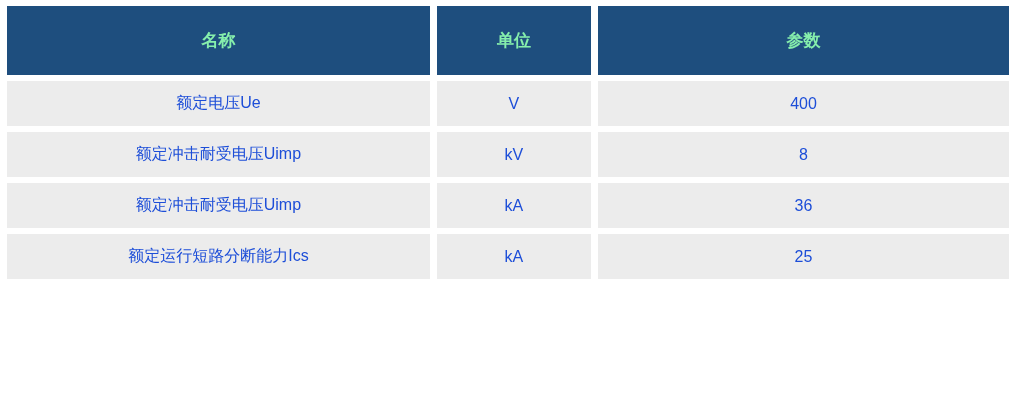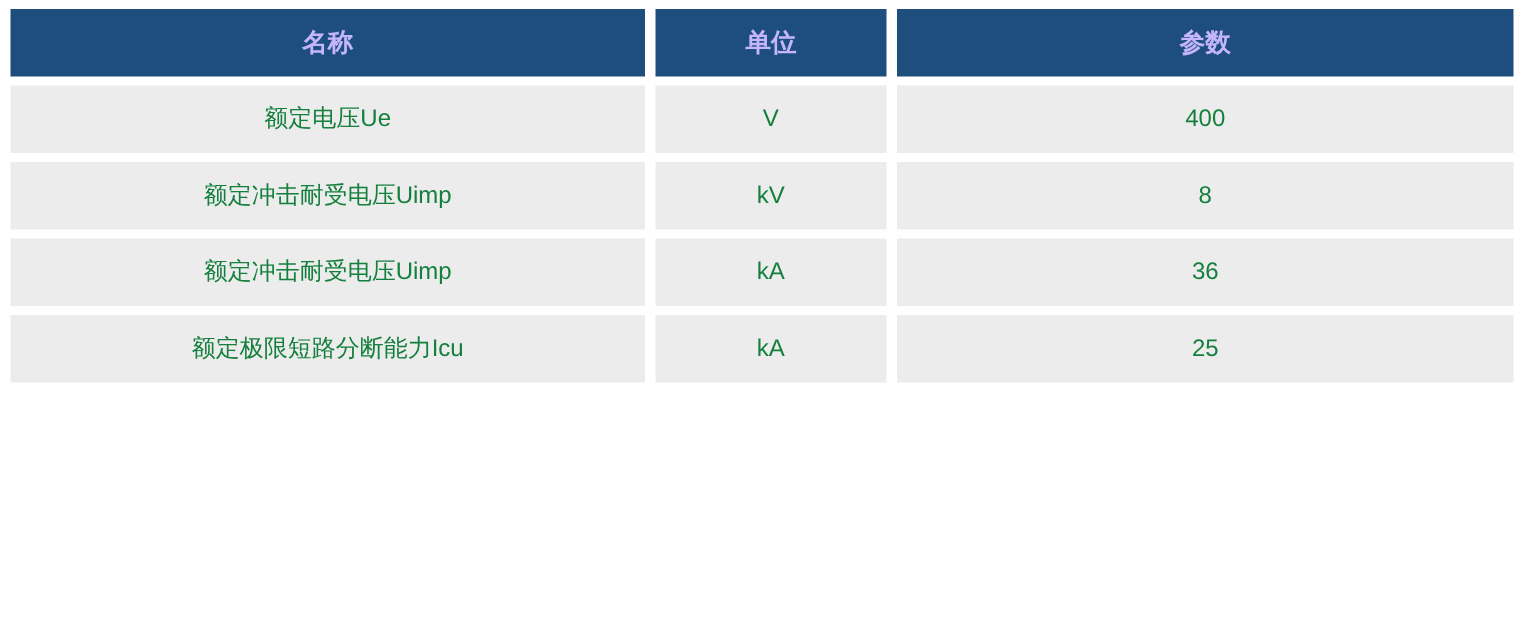--- a/index.html
+++ b/index.html
@@ -19,31 +19,31 @@
     width: 1016px;
     border-collapse: separate;
     border-spacing: 7px 6px;
     table-layout: fixed;
   }
   col.c-name  { width: 42.8%; }
   col.c-unit  { width: 15.6%; }
   col.c-param { width: 41.6%; }
   .spec-table th {
     background: #1E4E7E;
-    color: #c4b5fd;
+    color: #86efac;
     font-size: 17px;
     font-weight: bold;
     height: 45px;
     text-align: center;
     vertical-align: middle;
-    padding: 0;
+    padding: 12px;
   }
   .spec-table td {
     background: #ECECEC;
-    color: #15803d;
+    color: #1d4ed8;
     font-size: 16px;
     font-weight: normal;
     height: 45px;
     text-align: center;
     vertical-align: middle;
     padding: 0;
   }
 </style>
 </head>
 <body>
@@ -72,19 +72,19 @@
         <td>额定冲击耐受电压Uimp</td>
         <td>kV</td>
         <td>8</td>
       </tr>
       <tr>
         <td>额定冲击耐受电压Uimp</td>
         <td>kA</td>
         <td>36</td>
       </tr>
       <tr>
-        <td>额定极限短路分断能力Icu</td>
+        <td>额定运行短路分断能力Ics</td>
         <td>kA</td>
         <td>25</td>
       </tr>
     </tbody>
   </table>
 </div>
 
 </body></html>

